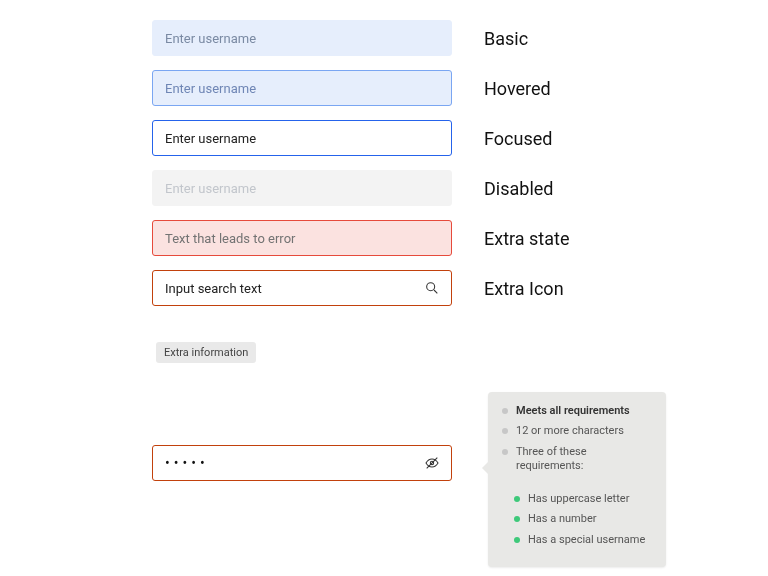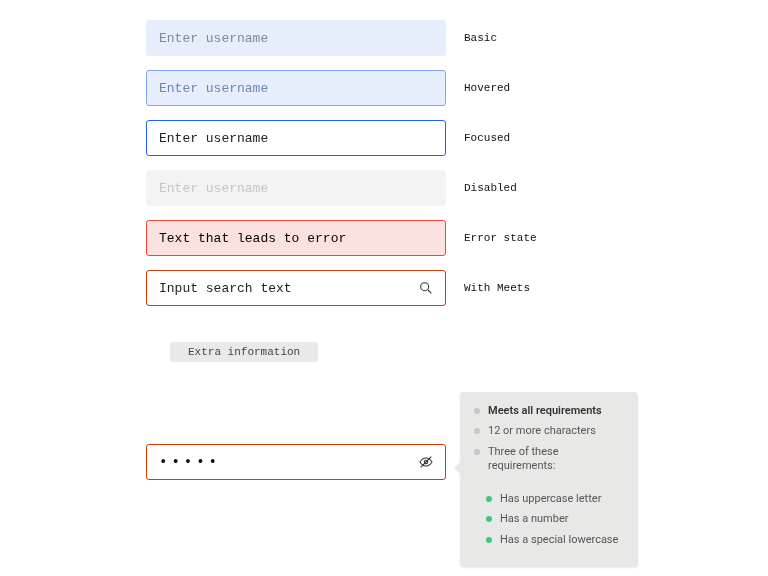--- a/index.html
+++ b/index.html
@@ -12,67 +12,66 @@
     font-size: 13px;
     color: #222;
   }
   .row {
     display: flex;
     align-items: center;
     margin-bottom: 14px;
   }
   .stack {
     position: absolute;
-    left: 146px;
+    left: 152px;
     top: 20px;
     width: 560px;
-    font-family: Liberation Mono, monospace;
   }
   .field {
     width: 300px;
     height: 36px;
     border-radius: 3px;
     display: flex;
     align-items: center;
     padding: 0 12px;
     position: relative;
   }
   .label {
-    margin-left: 18px;
-    font-size: 11px;
+    margin-left: 32px;
+    font-size: 18px;
     color: #111;
   }
   
   .basic   { background: #e6eefc; border: 1px solid #e6eefc; }
   .hovered { background: #e6eefc; border: 1px solid #7aa6f2; }
   .focused { background: #fff;    border: 1.5px solid #2563eb; }
   .disabled{ background: #f3f3f3; border: 1px solid #f3f3f3; }
   .error   { background: #fbe2e0; border: 1px solid #e64a3b; }
   .withicon{ background: #fff;    border: 1px solid #c2410c; }
   .placeholder { color: #7a8aa3; }
   .hovered .placeholder { color: #6f86b5; }
   .disabled .placeholder { color: #c2c6cc; }
-  .error .valtext { color: #000000; }
+  .error .valtext { color: #737373; }
   .valtext { color: #222; }
   .icon-right { position: absolute; right: 10px; top: 50%; transform: translateY(-50%); width:18px; height:18px; display:flex; align-items:center; justify-content:center; }
   .icon-right svg { width:16px; height:16px; stroke:#333; fill:none; stroke-width:1.6; }
   .gap { height: 22px; }
   .tooltip {
     background: #e9e9e9;
     color: #444;
     font-size: 11px;
-    padding: 4px 18px;
+    padding: 4px 8px;
     border-radius: 3px;
-    margin-left: 24px;
+    margin-left: 4px;
     white-space: nowrap;
     text-align: center;
   }
   .pw-panel {
     position: absolute;
-    left: 460px;
+    left: 488px;
     top: 392px;
     width: 178px;
     background: #e8e8e6;
     border-radius: 4px;
     padding: 12px 14px 14px 14px;
     box-shadow: 0 1px 2px rgba(0,0,0,0.08);
     font-size: 11px;
     color: #555;
   }
   .pw-panel::before {
@@ -126,34 +125,34 @@
     <div class="field disabled">
       <span class="placeholder">Enter username</span>
     </div>
     <span class="label">Disabled</span>
   </div>
 
   <div class="row">
     <div class="field error">
       <span class="valtext">Text that leads to error</span>
     </div>
-    <span class="label">Error state</span>
+    <span class="label">Extra state</span>
   </div>
 
   <div class="row">
     <div class="field withicon">
       <span class="valtext">Input search text</span>
       <span class="icon-right">
         <svg viewBox="0 0 24 24">
             <circle cx="10" cy="10" r="6"></circle>
             <line x1="15" y1="15" x2="20" y2="20"></line>
           </svg>
       </span>
     </div>
-    <span class="label">With Meets</span>
+    <span class="label">Extra Icon</span>
   </div>
 
   <div class="gap"></div>
 
   <div class="row">
     <span class="tooltip">Extra information</span>
   </div>
 
   <div style="height:68px"></div>
 
@@ -191,16 +190,16 @@
     <li>
         <span class="dot green"></span>
         <span>Has uppercase letter</span>
       </li>
     <li>
         <span class="dot green"></span>
         <span>Has a number</span>
       </li>
     <li>
         <span class="dot green"></span>
-        <span>Has a special lowercase</span>
+        <span>Has a special username</span>
       </li>
   </ul>
 </div>
 
 </body></html>

